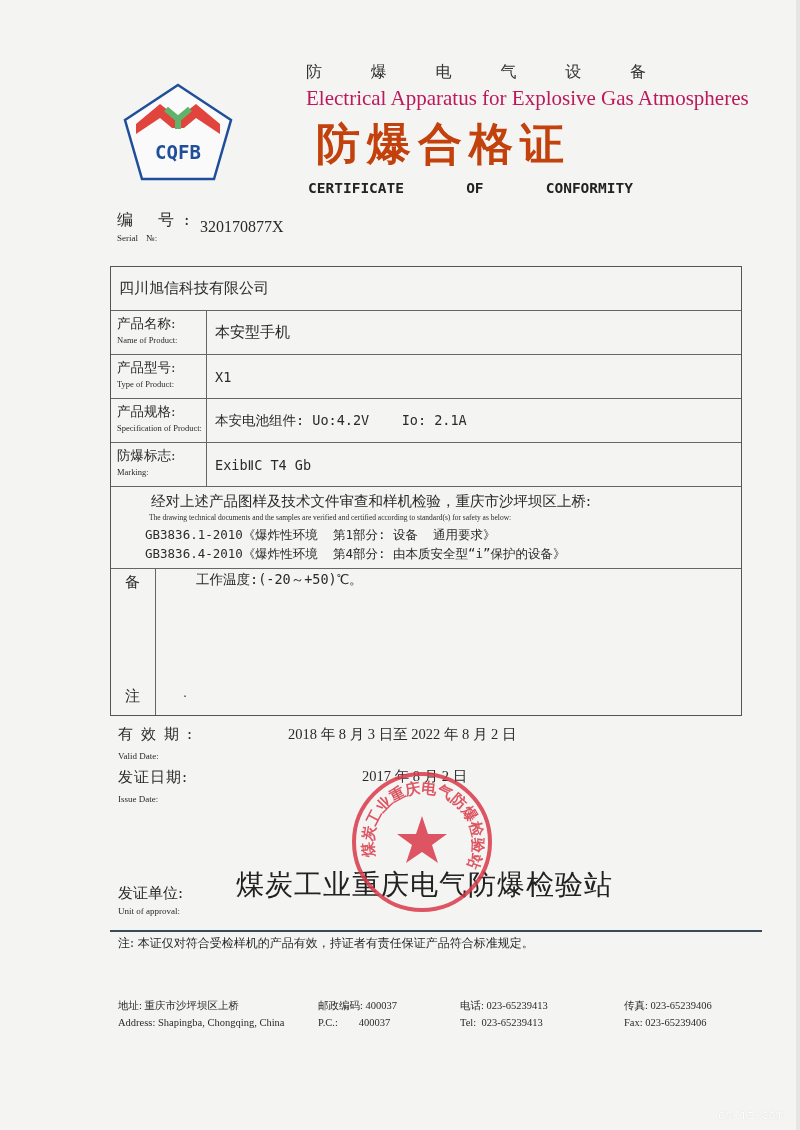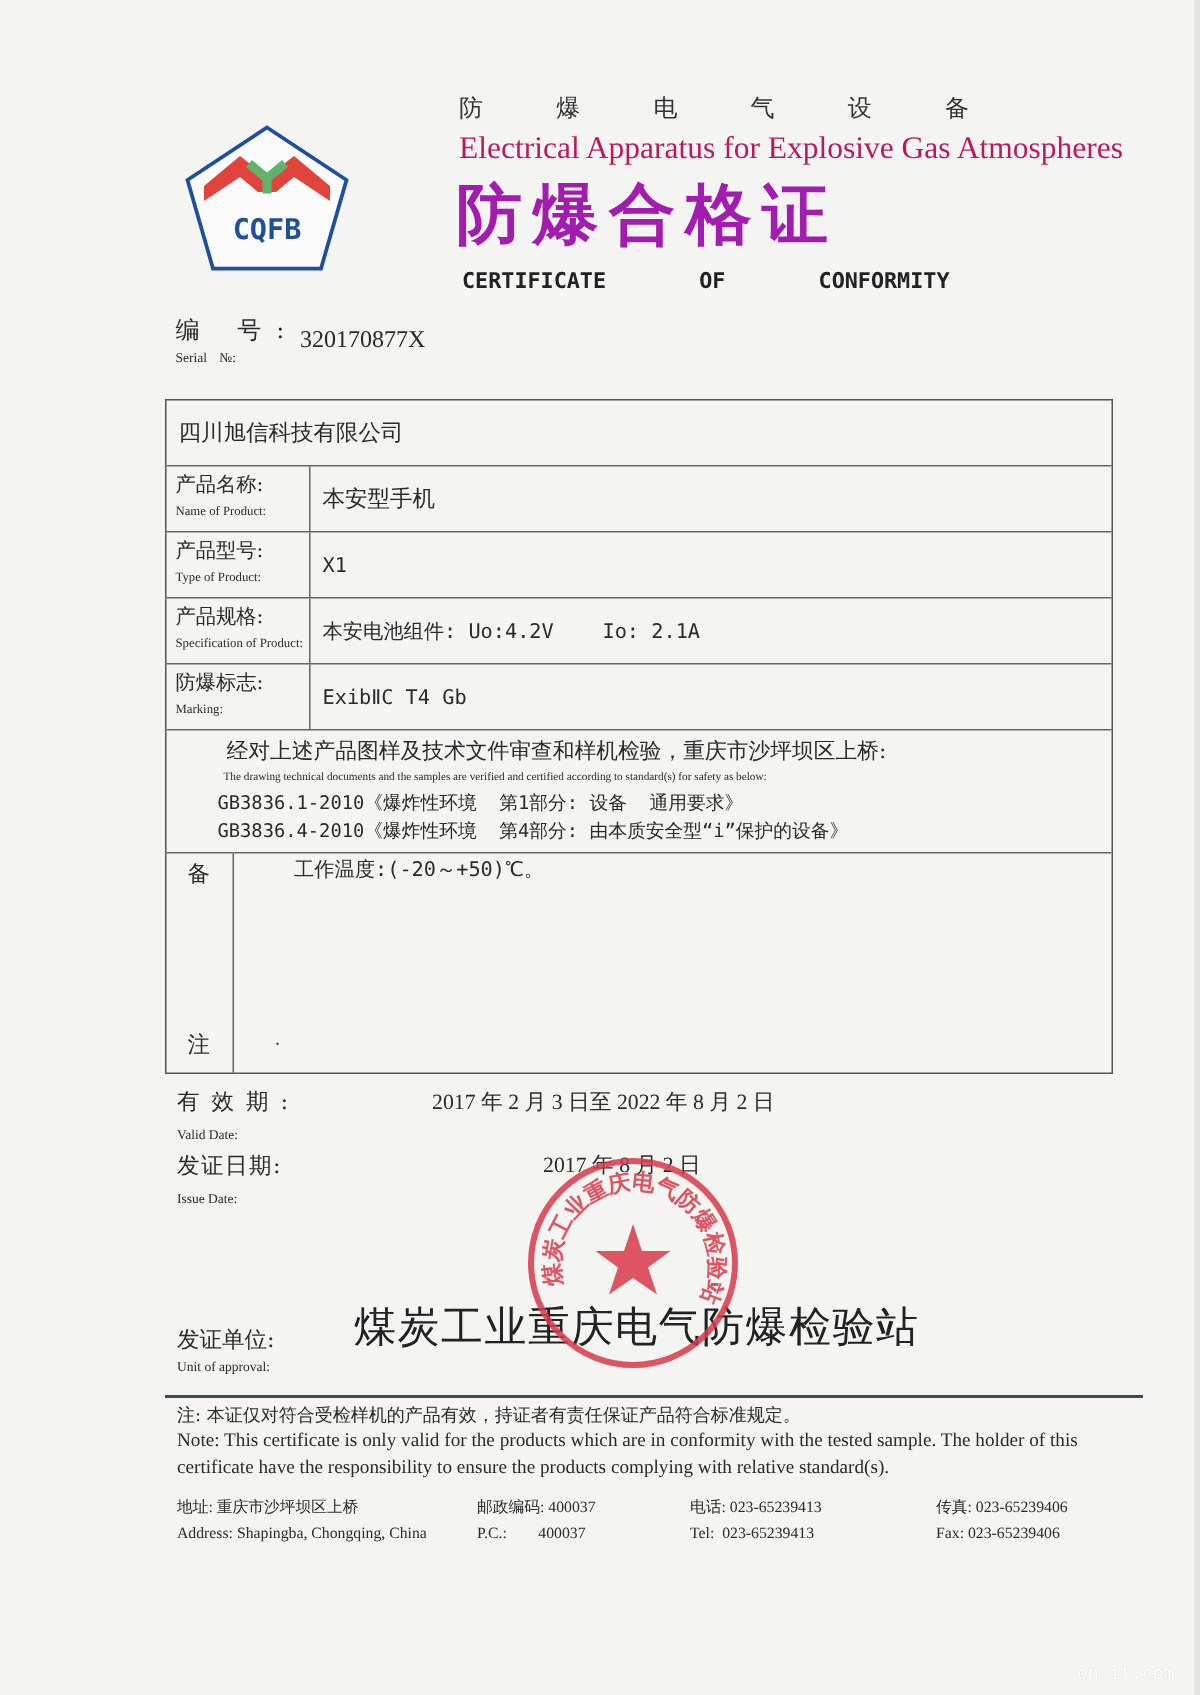--- a/index.html
+++ b/index.html
@@ -11,21 +11,21 @@
   }
   .page { position: absolute; left: 0; top: 0; width: 800px; height: 1130px; }
   .right-edge { position: absolute; right: 0; top: 0; width: 4px; height: 1130px; background: #e6e6e3; }
 
   
   .logo { position: absolute; left: 122px; top: 82px; width: 112px; height: 100px; }
 
   
   .hdr-cn { position: absolute; left: 306px; top: 62px; width: 340px; display: flex; justify-content: space-between; font-size: 16px; color: #333; }
   .hdr-en { position: absolute; left: 306px; top: 86px; font-family: "Liberation Serif", serif; font-size: 21px; color: #be185d; }
-  .title-cn { position: absolute; left: 304px; top: 114px; font-family: "DejaVu Sans", sans-serif; font-size: 44px; font-weight: bold; letter-spacing: 7px; color: #a21caf; line-height: 60px; }
+  .title-cn { position: absolute; left: 316px; top: 114px; font-family: "DejaVu Sans", sans-serif; font-size: 44px; font-weight: bold; letter-spacing: 7px; color: #c2410c; line-height: 60px; }
   .title-en { position: absolute; left: 308px; top: 180px; width: 325px; display: flex; justify-content: space-between; font-family: "DejaVu Sans Mono", monospace; font-size: 14.5px; font-weight: bold; color: #222; }
 
   
   .serial-label-cn { position: absolute; left: 117px; top: 210px; font-size: 16px; letter-spacing: 10px; }
   .serial-label-en { position: absolute; left: 117px; top: 233px; font-family: "Liberation Serif", serif; font-size: 9px; word-spacing: 6px; }
   .serial-value { position: absolute; left: 200px; top: 218px; font-family: "Liberation Serif", serif; font-size: 16px; }
 
   
   .tbl { position: absolute; left: 110px; top: 266px; width: 632px; border: 1.5px solid #555; box-sizing: border-box; }
   .row { display: flex; border-bottom: 1px solid #666; height: 44px; box-sizing: border-box; }
@@ -154,21 +154,21 @@
       </div>
       <div class="content">
         <span>工作温度:(-20～+50)℃。</span>
         <span class="dot">·</span>
       </div>
     </div>
   </div>
 
   <div class="vd-cn">有效期:</div>
   <div class="vd-en">Valid Date:</div>
-  <div class="vd-val">2017 年 2 月 3 日至 2022 年 8 月 2 日</div>
+  <div class="vd-val">2018 年 8 月 3 日至 2022 年 8 月 2 日</div>
   <div class="id-cn">发证日期:</div>
   <div class="id-en">Issue Date:</div>
   <div class="id-val">2017 年 8 月 2 日</div>
 
   <div class="ap-cn">发证单位:</div>
   <div class="ap-en">Unit of approval:</div>
   <div class="ap-name">煤炭工业重庆电气防爆检验站</div>
 
   <svg class="seal" viewBox="0 0 148 148">
     <defs>
@@ -177,21 +177,20 @@
     <circle cx="74" cy="74" r="68" fill="none" stroke="#d93a4a" stroke-width="4"></circle>
     <text font-family="DejaVu Sans, sans-serif" font-size="15" font-weight="bold" fill="#d93a4a">
       <textPath href="#sealArc" startOffset="2%">煤炭工业重庆电气防爆检验站</textPath>
     </text>
     <polygon points="74,48 80,66 99,66 84,77 90,95 74,84 58,95 64,77 49,66 68,66" fill="#d93a4a"></polygon>
   </svg>
 
   <div class="divider"></div>
 
   <div class="note-cn">注: 本证仅对符合受检样机的产品有效，持证者有责任保证产品符合标准规定。</div>
-  <div class="note-en">Note: This certificate is only valid for the products which are in conformity with the tested sample. The holder of this certificate have the responsibility to ensure the products complying with relative standard(s).</div>
 
   <div class="contact c-addr">
     <div>地址: 重庆市沙坪坝区上桥</div>
     <div>Address: Shapingba, Chongqing, China</div>
   </div>
   <div class="contact c-pc">
     <div>邮政编码: 400037</div>
     <div style="white-space:pre">P.C.:        400037</div>
   </div>
   <div class="contact c-tel" style="left:460px">

